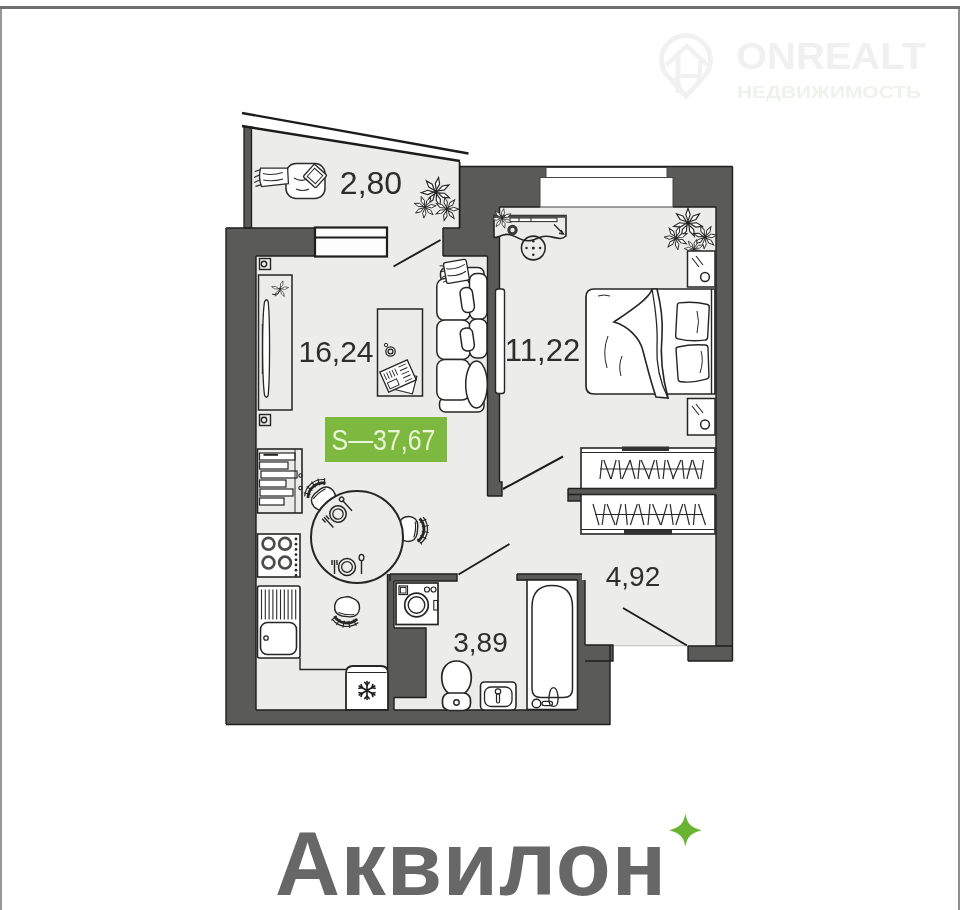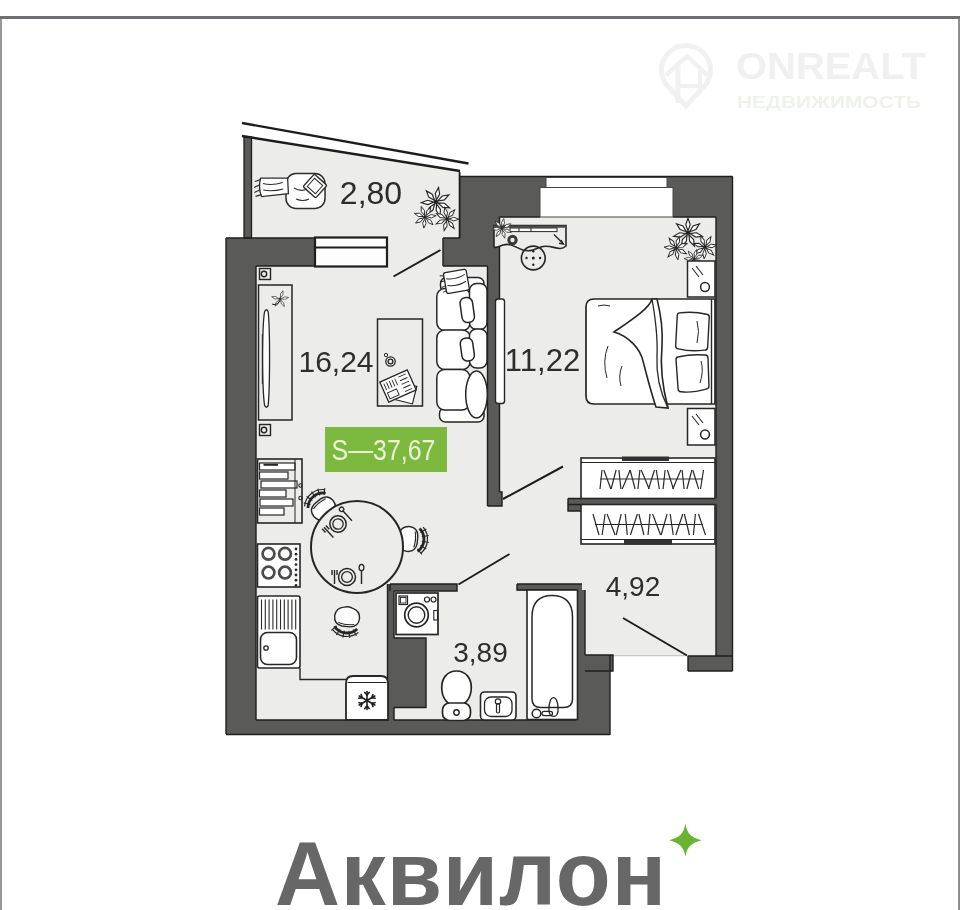--- a/index.html
+++ b/index.html
@@ -1,17 +1,17 @@
 <!DOCTYPE html>
 <html><head>
 <meta charset="utf-8">
 <style>
   html,body{margin:0;padding:0;background:#fff;width:960px;height:910px;overflow:hidden;}
   body{font-family:"Liberation Sans", sans-serif;}
-  #card{position:absolute;left:0;top:16px;width:960px;height:650px;}
+  #card{position:absolute;left:0;top:6px;width:960px;height:650px;}
 </style>
 </head>
 <body>
 <div id="card">
 <svg width="960" height="910" viewBox="0 0 960 910" xmlns="http://www.w3.org/2000/svg">
 
 <rect x="0" y="0" width="960" height="910" fill="#ffffff"></rect>
 
 <line x1="0" y1="1.5" x2="960" y2="1.5" stroke="#6f6f73" stroke-width="3"></line>
 <line x1="1" y1="3" x2="1" y2="910" stroke="#98989c" stroke-width="2"></line>

